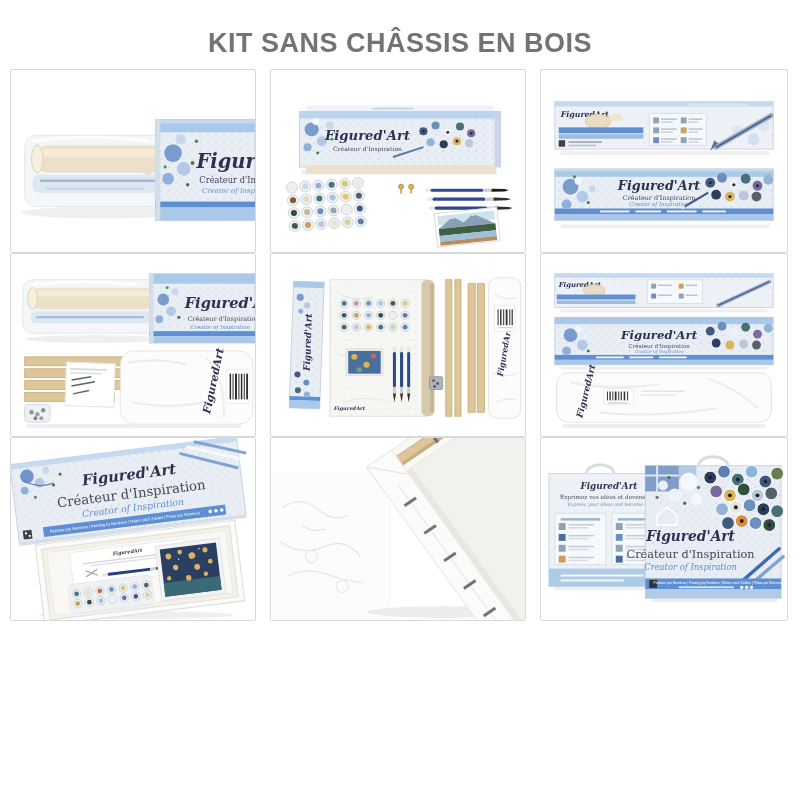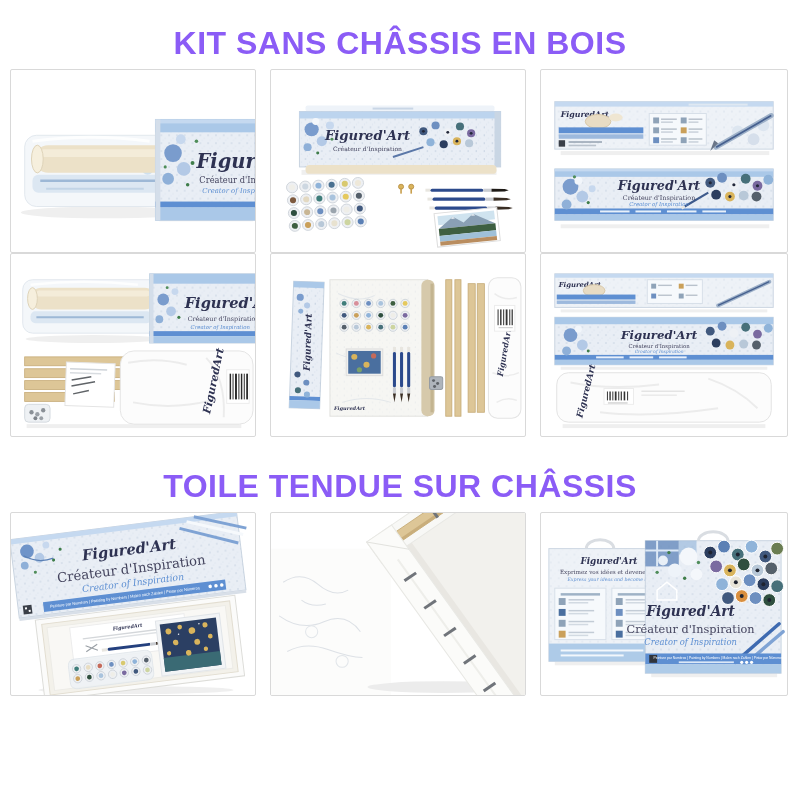--- a/index.html
+++ b/index.html
@@ -1,21 +1,21 @@
 <!DOCTYPE html>
 <html><head>
 <meta charset="utf-8">
 <style>
   html,body{margin:0;padding:0;width:800px;height:800px;background:#fff;overflow:hidden;}
   *{box-sizing:border-box;}
   body{font-family:"Liberation Sans",sans-serif;}
   .wrap{width:800px;height:800px;}
   h2.section-title{
-    margin:36px 8px 12px;text-align:center;font-size:32px;line-height:27px;
-    font-weight:bold;letter-spacing:.5px;color:#8b5cf6;
+    margin:36px 8px 12px;text-align:center;font-size:27px;line-height:27px;
+    font-weight:bold;letter-spacing:.5px;color:#737373;
     font-family:"Liberation Sans",sans-serif;
   }
   h2.section-title.first{margin-top:30px;}
   .row{display:flex;gap:14px;padding:0 10px;}
   .tile{
     flex:none;height:184px;background:#fff;border:1px solid #d9d9d9;
     border-radius:2px;overflow:hidden;
   }
   .t1{width:246px}.t2{width:256px}.t3{width:248px}
   .tile svg{display:block;width:100%;height:100%;}
@@ -595,21 +595,20 @@
               <rect x="87.5" y="139" width="1" height="9" fill="#333333"></rect>
             <rect x="68" y="150" width="20" height="1.2" fill="#c9c9c9"></rect>
           </g>
           <rect x="102" y="138" width="44" height="1.5" fill="#e4e4e4"></rect>
           <rect x="102" y="142" width="36" height="1.5" fill="#eaeaea"></rect>
         </g>
       </svg>
     </figure>
   </div>
 
-  <h2 class="section-title">TOILE TENDUE SUR CHÂSSIS</h2>
   <div class="row">
 
     <figure class="tile t1" style="margin:0">
       <svg viewBox="0 0 250 184" preserveAspectRatio="none">
         <ellipse cx="128" cy="179" rx="100" ry="4" class="f-shadow"></ellipse>
         <g transform="rotate(-7 125 95)">
           <g>
             <rect x="8" y="12" width="234" height="80" class="f-body s-box"></rect>
             <rect x="8" y="12" width="234" height="80" fill="url(#speck)"></rect>
             <rect x="8" y="12" width="234" height="5" class="f-lip"></rect>

